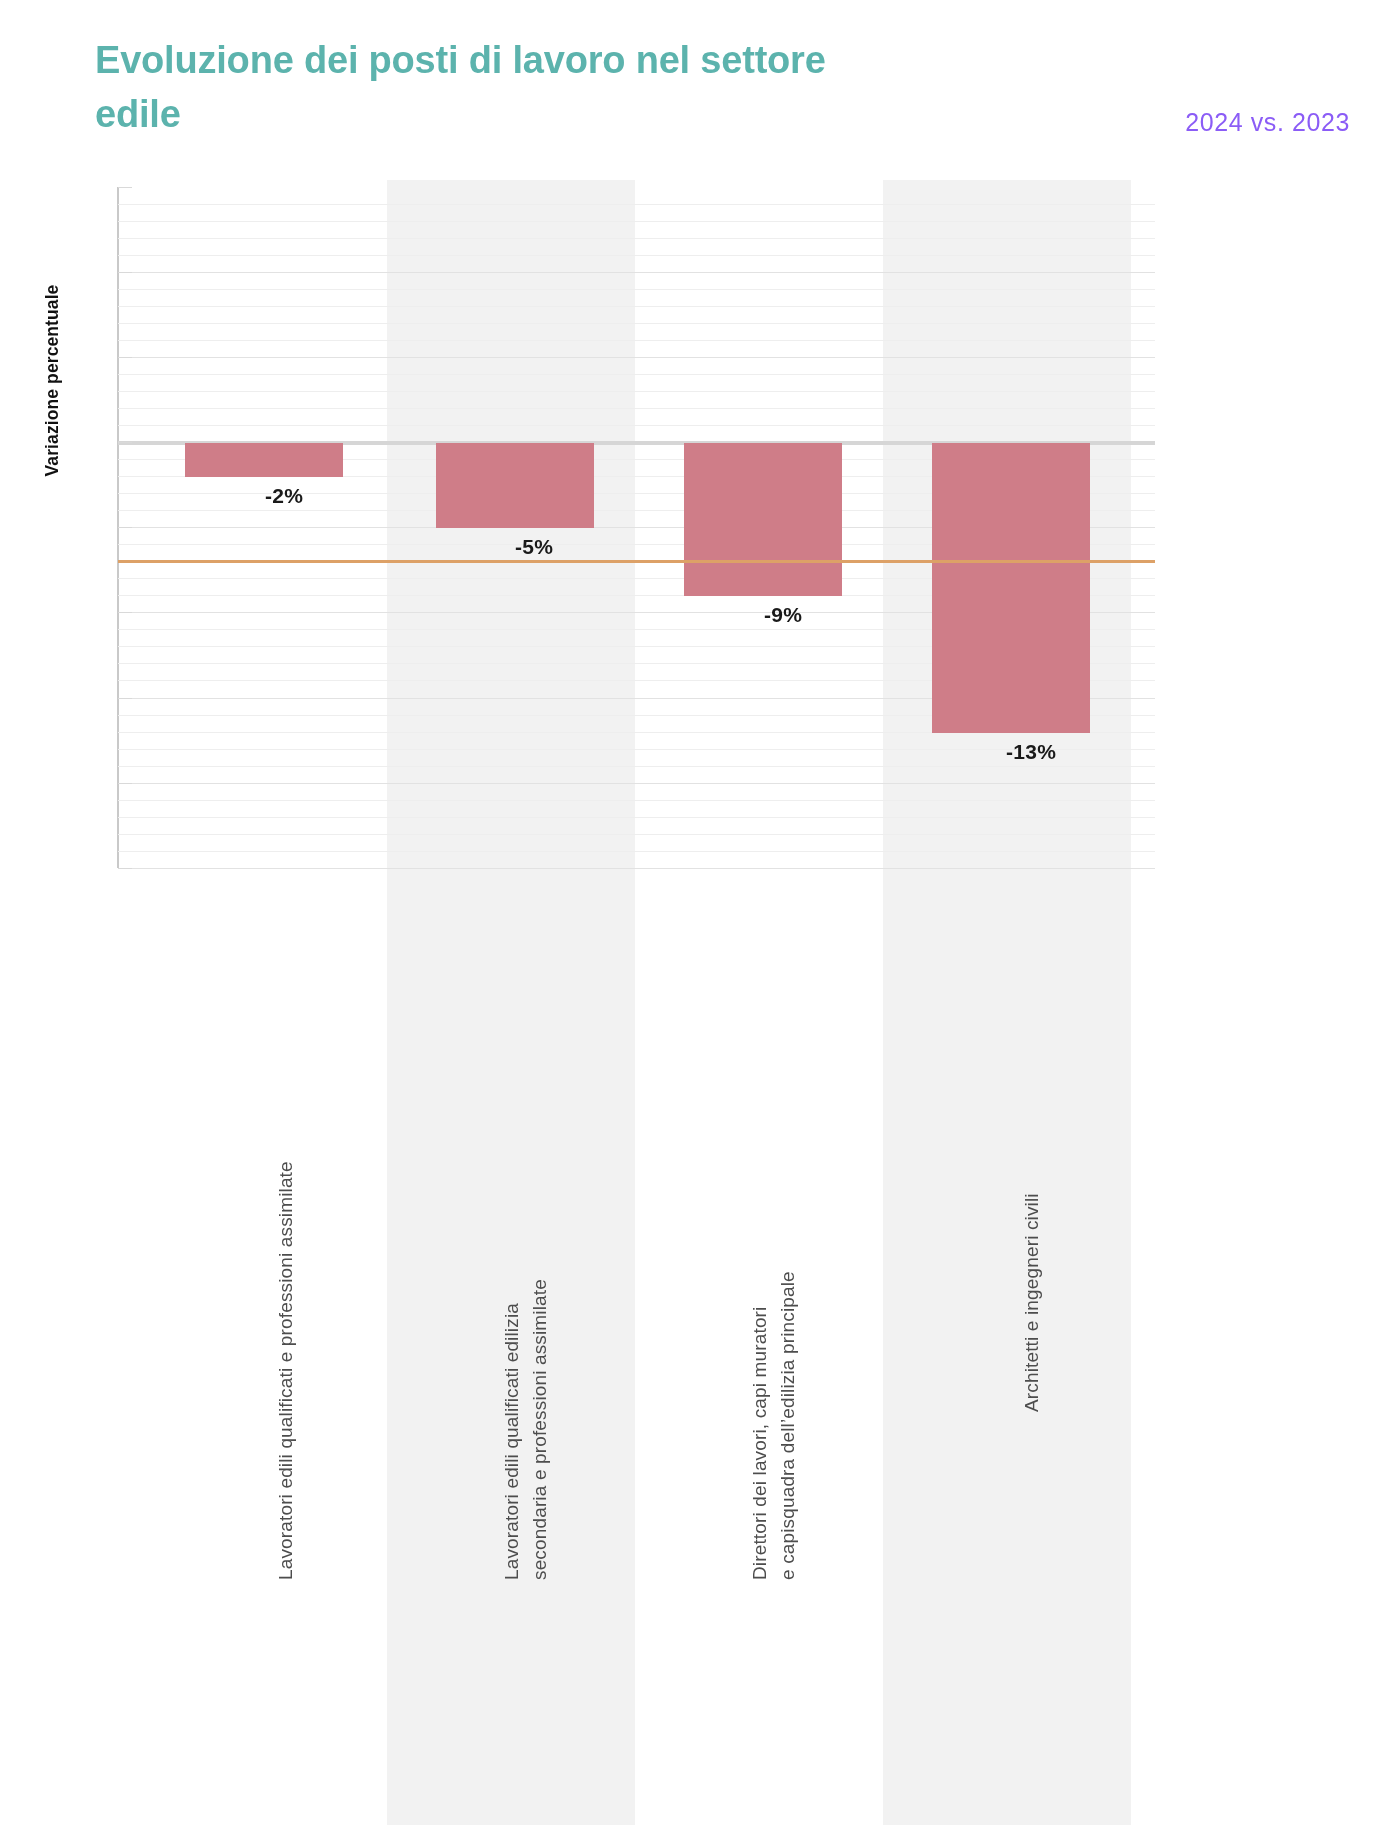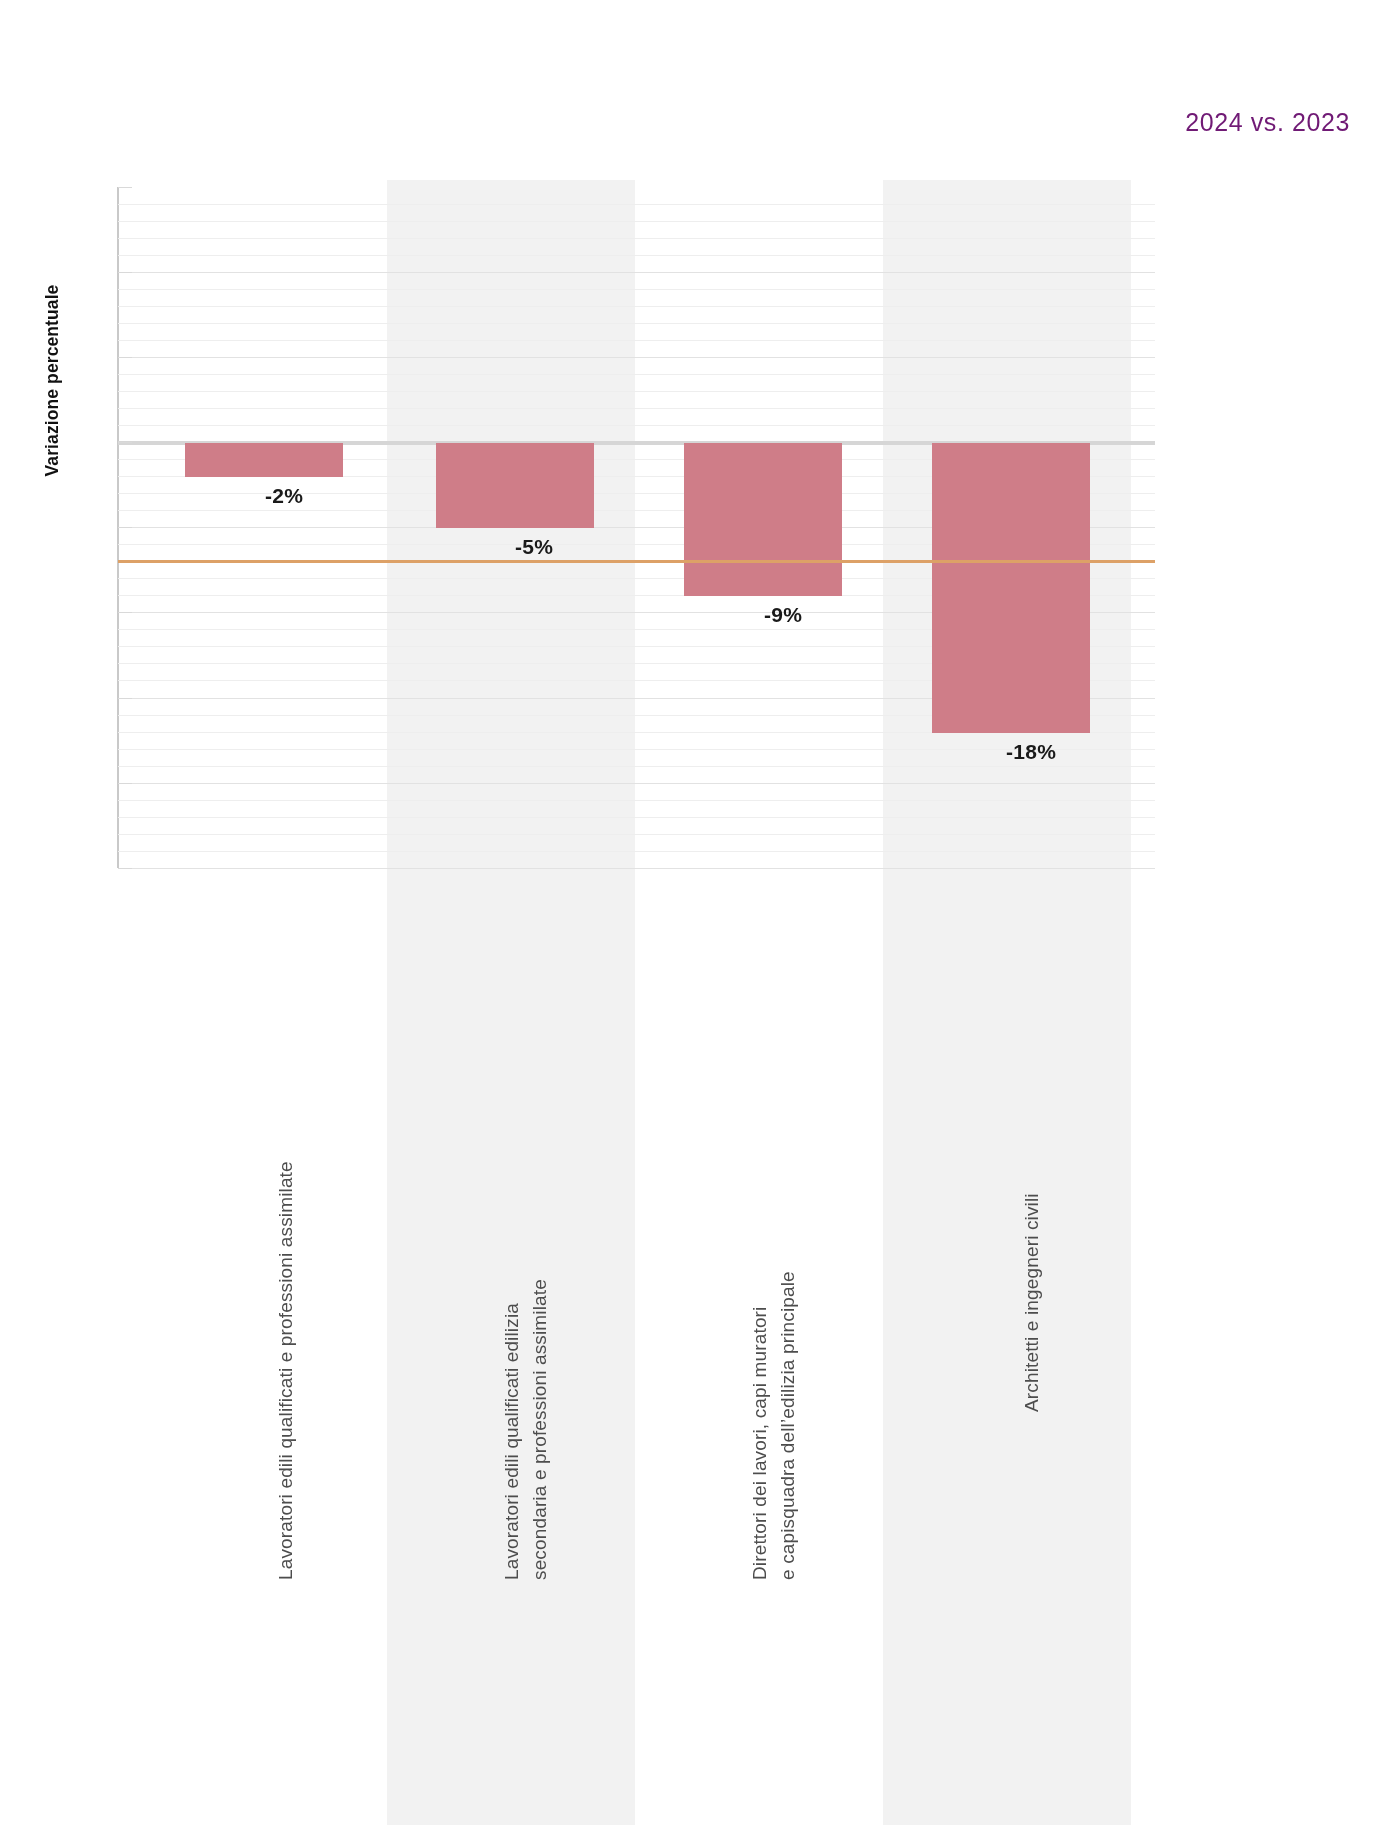--- a/index.html
+++ b/index.html
@@ -31,21 +31,21 @@
     font-weight: bold;
     line-height: 1.42;
     color: #5cb3ad;
     letter-spacing: -0.2px;
   }
   #chart-subtitle {
     position: absolute;
     right: 38px;
     top: 108px;
     font-size: 25px;
-    color: #701a75;
+    color: #8b5cf6;
     letter-spacing: 0.6px;
     white-space: nowrap;
   }
 
   
   #plot-wrap {
     position: absolute;
     left: 0;
     top: 180px;
     width: 1388px;
@@ -157,20 +157,21 @@
     white-space: nowrap;
     transform: rotate(-90deg);
     transform-origin: left top;
     text-align: left;
   }
 </style>
 </head>
 <body>
 
 <div id="header">
+  <div id="chart-title">Evoluzione dei posti di lavoro nel settore edile</div>
   <div id="chart-subtitle">2024 vs. 2023</div>
 </div>
 
 <div id="plot-wrap">
 
   <div id="y-axis-title">Variazione percentuale</div>
 
   <div class="band" style="left:387px; width:248px;"></div>
   <div class="band" style="left:883px; width:248px;"></div>
 
@@ -220,21 +221,21 @@
     <div class="grid-major" style="top:681px;"></div>
 
     <div class="bar" style="left:67px; top:256px; width:158px; height:34px;"></div>
     <div class="bar" style="left:318px; top:256px; width:158px; height:85px;"></div>
     <div class="bar" style="left:566px; top:256px; width:158px; height:153px;"></div>
     <div class="bar" style="left:814px; top:256px; width:158px; height:290px;"></div>
 
     <div class="bar-label" style="left:86px; top:297px; width:160px;">-2%</div>
     <div class="bar-label" style="left:336px; top:348px; width:160px;">-5%</div>
     <div class="bar-label" style="left:585px; top:416px; width:160px;">-9%</div>
-    <div class="bar-label" style="left:833px; top:553px; width:160px;">-18%</div>
+    <div class="bar-label" style="left:833px; top:553px; width:160px;">-13%</div>
 
     <div id="ref-line" style="top:373px;"></div>
 
     <div class="ytick-dash" style="left:0px; top:0px;"></div>
     <div class="ytick-dash" style="left:0px; top:85px;"></div>
     <div class="ytick-dash" style="left:0px; top:170px;"></div>
     <div class="ytick-dash" style="left:0px; top:255px;"></div>
     <div class="ytick-dash" style="left:0px; top:340px;"></div>
     <div class="ytick-dash" style="left:0px; top:425px;"></div>
     <div class="ytick-dash" style="left:0px; top:511px;"></div>

